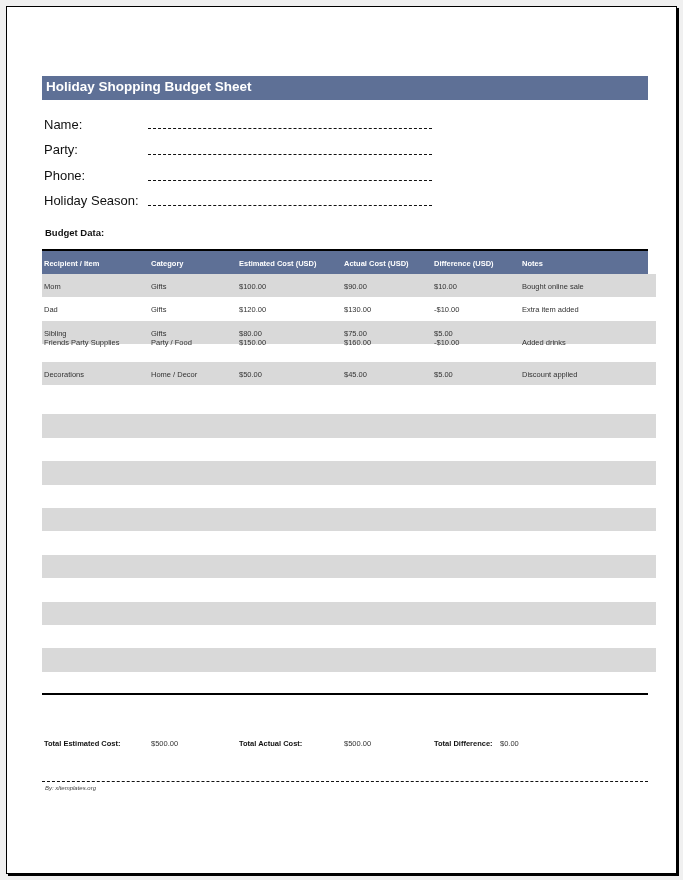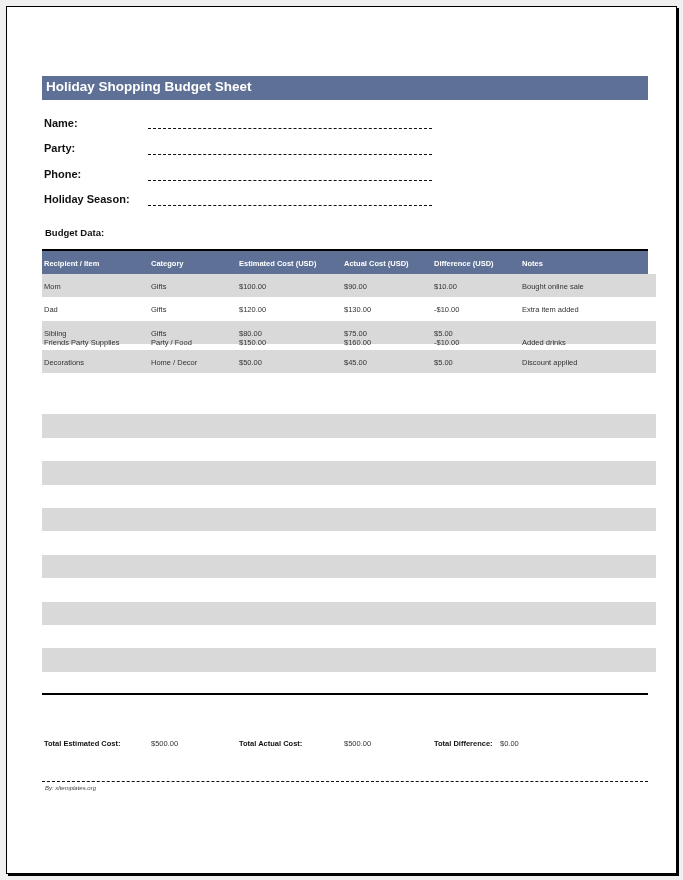--- a/index.html
+++ b/index.html
@@ -11,21 +11,21 @@
     box-shadow: 2px 2px 0 #000;
   }
   .title-bar {
     position: absolute; left: 42px; top: 76px; width: 606px; height: 24px;
     background: #5e7096;
   }
   .title-text {
     position: absolute; left: 4px; top: 3px; color: #fff; font-weight: bold; font-size: 13.5px;
     white-space: nowrap;
   }
-  .field-label { position: absolute; left: 44px; font-size: 11px; font-weight: bold; color: #111; }
+  .field-label { position: absolute; left: 44px; font-size: 13px; font-weight: normal; color: #111; }
   .field-line {
     position: absolute; left: 148px; width: 284px; height: 0;
     border-bottom: 1px dashed #111;
   }
   .section-title { position: absolute; left: 45px; top: 227px; font-size: 9.5px; font-weight: bold; color: #111; }
   .table-topline { position: absolute; left: 42px; top: 249px; width: 606px; height: 2px; background: #000; }
   .thead {
     position: absolute; left: 42px; top: 251px; width: 606px; height: 23px;
     background: #5e7096;
   }
@@ -99,21 +99,21 @@
       <span class="td c5"></span>
     </div>
     <div class="row" style="top: 330px;">
       <span class="td c0">Friends Party Supplies</span>
       <span class="td c1">Party / Food</span>
       <span class="td c2">$150.00</span>
       <span class="td c3">$160.00</span>
       <span class="td c4">-$10.00</span>
       <span class="td c5">Added drinks</span>
     </div>
-    <div class="row shade" style="top: 350px; text-align: center;">
+    <div class="row shade" style="top: 362px; text-align: center;">
       <span class="td c0">Decorations</span>
       <span class="td c1">Home / Decor</span>
       <span class="td c2">$50.00</span>
       <span class="td c3">$45.00</span>
       <span class="td c4">$5.00</span>
       <span class="td c5">Discount applied</span>
     </div>
     <div class="row" style="top: 391px;">
       <span class="td c0"></span>
       <span class="td c1"></span>

